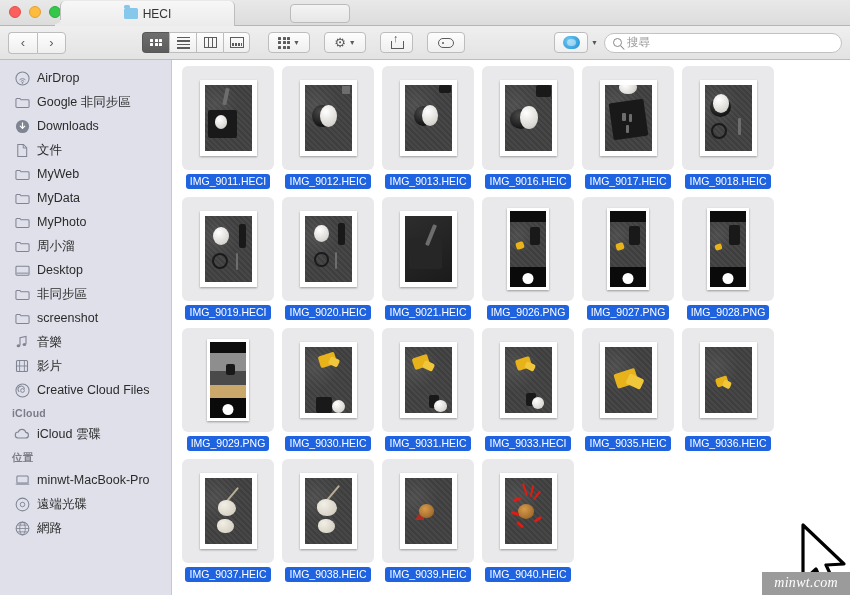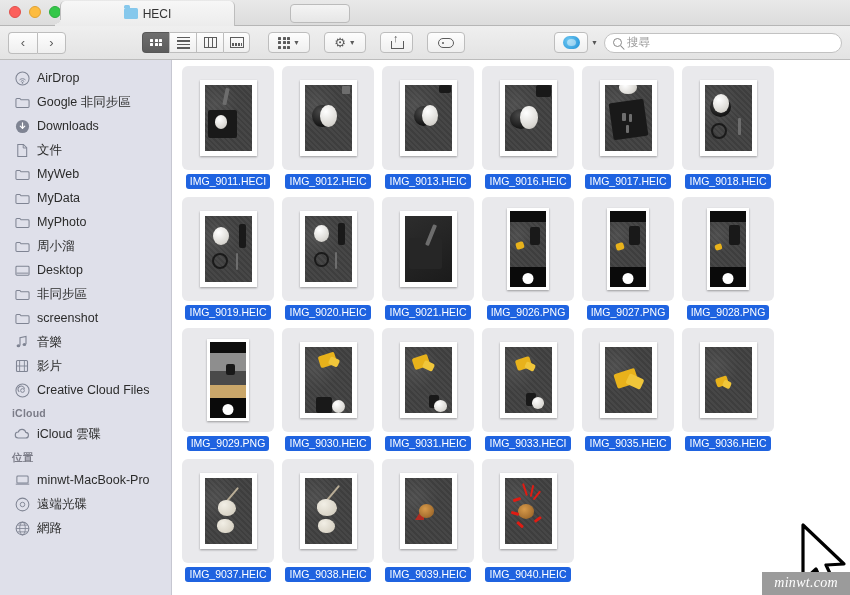--- a/index.html
+++ b/index.html
@@ -621,21 +621,21 @@
           <div class="thumb-wrap">
               <div class="photo port">
                 <div class="img-inner bg-concrete">
             <span class="blob-white" style="left:18%;top:16%;width:34%;height:28%"></span>
             <span class="cord" style="left:16%;top:56%;width:34%;height:24%"></span>
             <span class="rect-dark" style="left:74%;top:12%;width:14%;height:36%"></span>
             <span class="rect-grey" style="left:66%;top:56%;width:6%;height:26%"></span>
           </div>
               </div>
             </div>
-          <span class="label">IMG_9019.HEIC</span>
+          <span class="label">IMG_9019.HECI</span>
         </div>
 
         <div class="cell">
           <div class="thumb-wrap">
               <div class="photo port">
                 <div class="img-inner bg-concrete">
             <span class="blob-white" style="left:20%;top:14%;width:32%;height:26%"></span>
             <span class="cord" style="left:20%;top:54%;width:32%;height:24%"></span>
             <span class="rect-dark" style="left:72%;top:10%;width:14%;height:34%"></span>
             <span class="rect-grey" style="left:64%;top:54%;width:6%;height:26%"></span>

